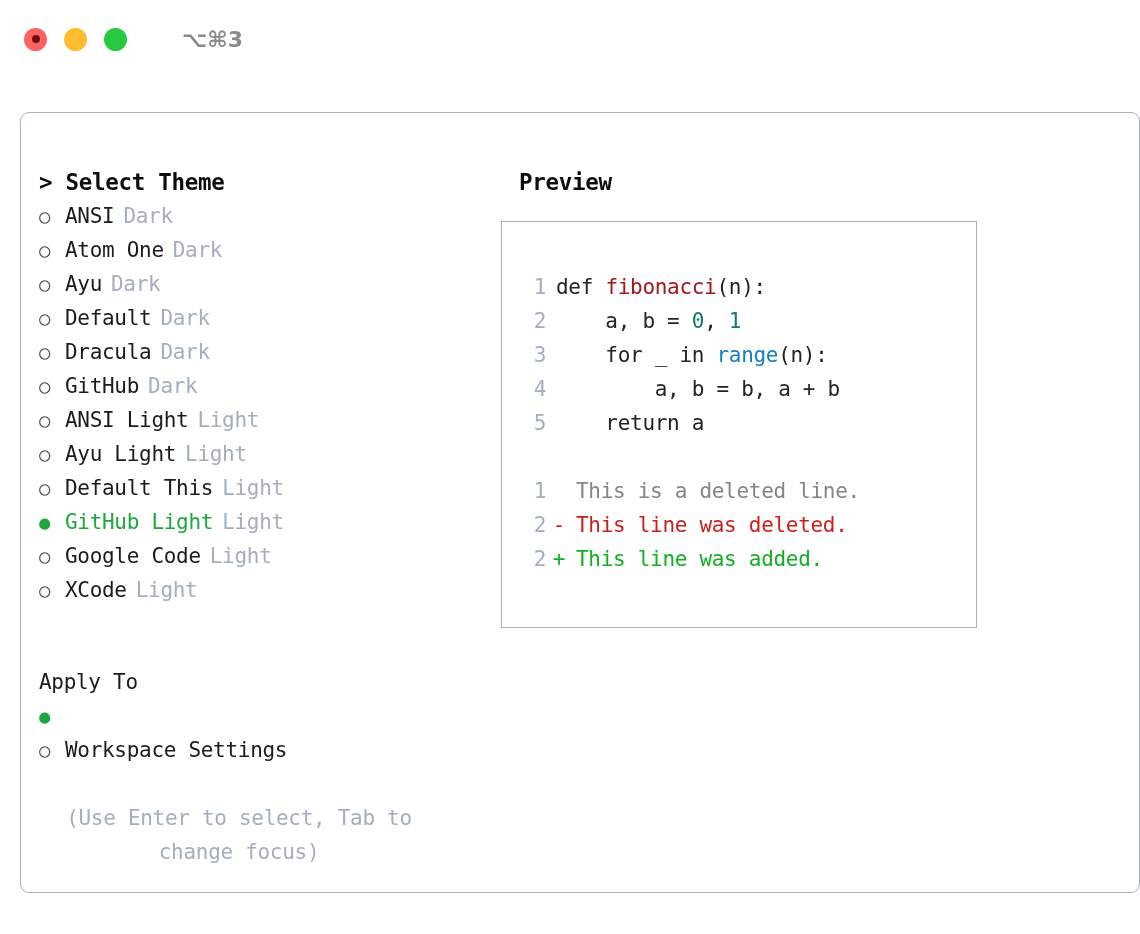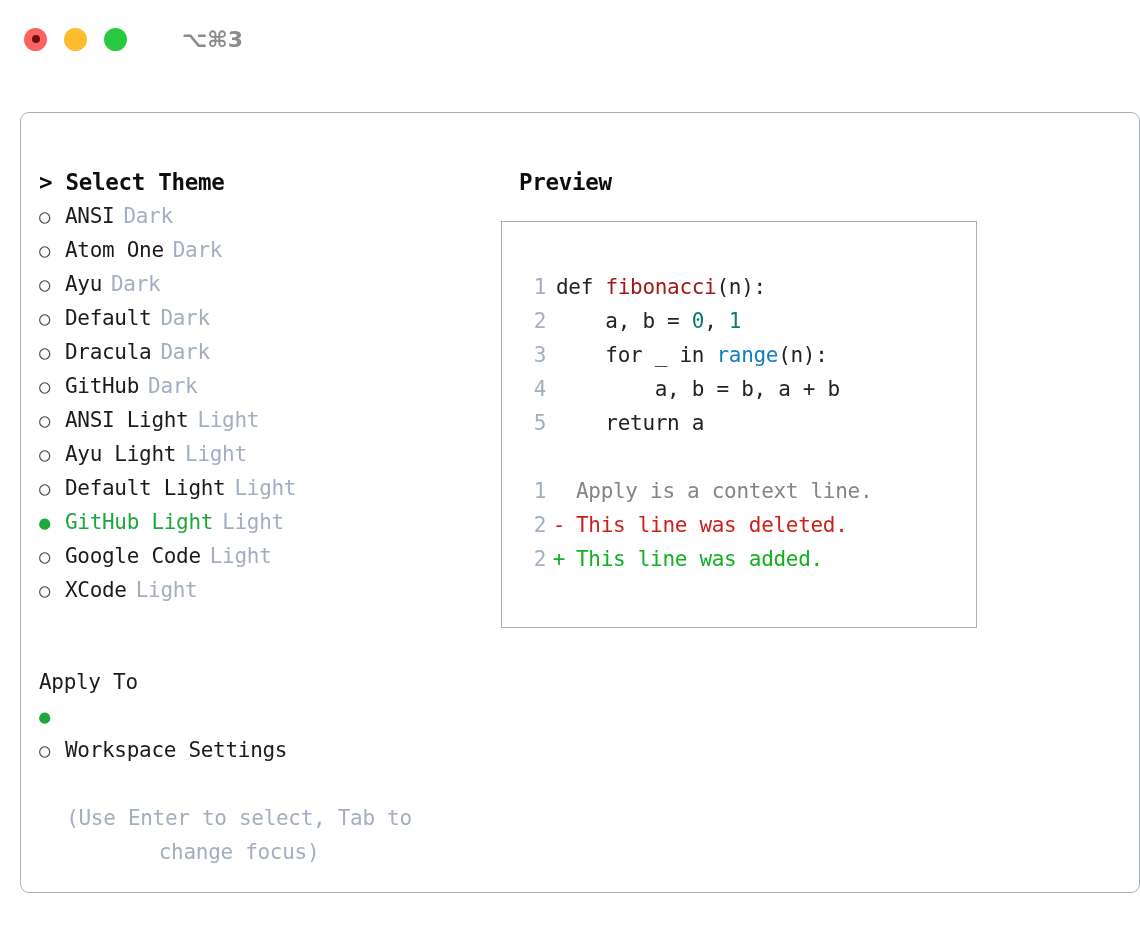--- a/index.html
+++ b/index.html
@@ -208,21 +208,21 @@
         <div class="heading">&gt; Select Theme</div>
         <div class="list" id="theme-list">
             <div class="item"><span class="marker">○</span><span class="label">ANSI</span><span class="tag">Dark</span></div>
             <div class="item"><span class="marker">○</span><span class="label">Atom One</span><span class="tag">Dark</span></div>
             <div class="item"><span class="marker">○</span><span class="label">Ayu</span><span class="tag">Dark</span></div>
             <div class="item"><span class="marker">○</span><span class="label">Default</span><span class="tag">Dark</span></div>
             <div class="item"><span class="marker">○</span><span class="label">Dracula</span><span class="tag">Dark</span></div>
             <div class="item"><span class="marker">○</span><span class="label">GitHub</span><span class="tag">Dark</span></div>
             <div class="item"><span class="marker">○</span><span class="label">ANSI Light</span><span class="tag">Light</span></div>
             <div class="item"><span class="marker">○</span><span class="label">Ayu Light</span><span class="tag">Light</span></div>
-            <div class="item"><span class="marker">○</span><span class="label">Default Light</span><span class="tag">Light</span></div>
+            <div class="item"><span class="marker">○</span><span class="label">Default This</span><span class="tag">Light</span></div>
             <div class="item selected"><span class="marker on">●</span><span class="label">GitHub Light</span><span class="tag">Light</span></div>
             <div class="item"><span class="marker">○</span><span class="label">Google Code</span><span class="tag">Light</span></div>
             <div class="item"><span class="marker">○</span><span class="label">XCode</span><span class="tag">Light</span></div>
           </div>
 
         <div class="section-gap"></div>
 
         <div class="subheading">
           <span class="spacer"></span>
           <span class="label">Apply To</span>
@@ -240,21 +240,21 @@
         <div class="preview-box">
           <div id="code-block">
               <div class="code-line"><span class="lineno">1</span><span class="codetext"><span>def </span><span class="tok-fn">fibonacci</span><span>(n):</span></span></div>
               <div class="code-line"><span class="lineno">2</span><span class="codetext"><span>    a, b = </span><span class="tok-num">0</span><span>, </span><span class="tok-num">1</span></span></div>
               <div class="code-line"><span class="lineno">3</span><span class="codetext"><span>    for _ in </span><span class="tok-call">range</span><span>(n):</span></span></div>
               <div class="code-line"><span class="lineno">4</span><span class="codetext"><span>        a, b = b, a + b</span></span></div>
               <div class="code-line"><span class="lineno">5</span><span class="codetext"><span>    return a</span></span></div>
             </div>
           <div class="diff-gap"></div>
           <div id="diff-block">
-              <div class="diff-line diff-context"><span class="lineno">1</span><span class="diff-sign"> </span><span class="diff-body">Apply is a context line.</span></div>
+              <div class="diff-line diff-context"><span class="lineno">1</span><span class="diff-sign"> </span><span class="diff-body">This is a deleted line.</span></div>
               <div class="diff-line diff-del"><span class="lineno">2</span><span class="diff-sign">-</span><span class="diff-body">This line was deleted.</span></div>
               <div class="diff-line diff-add"><span class="lineno">2</span><span class="diff-sign">+</span><span class="diff-body">This line was added.</span></div>
             </div>
         </div>
       </div>
 
     </div>
   </div>
 
 </div>

